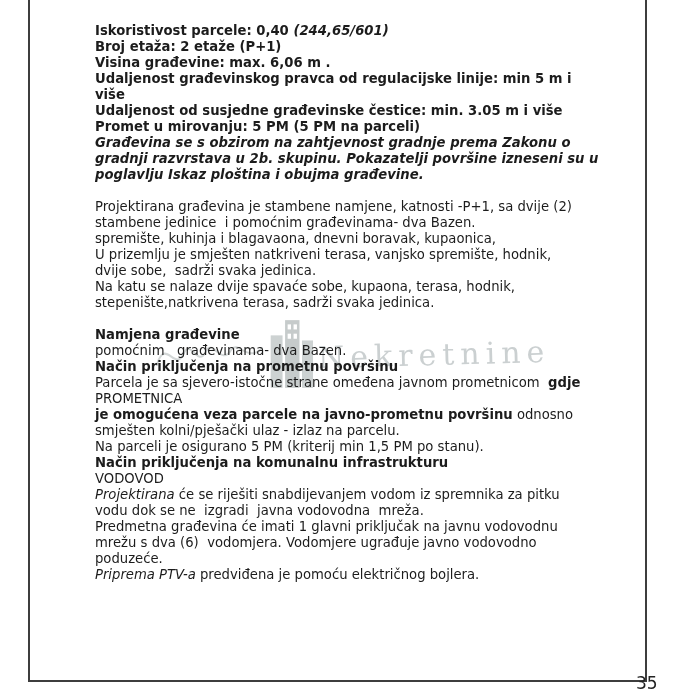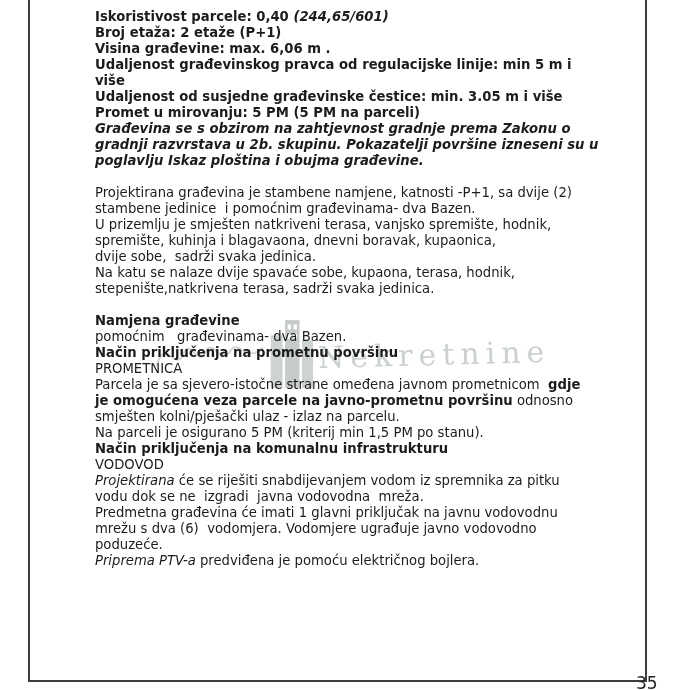--- a/index.html
+++ b/index.html
@@ -39,21 +39,21 @@
     letter-spacing: 6px;
     color: #cbd0d1;
     transform: rotate(-1.5deg);
     white-space: nowrap;
   }
 
   
   .doc-body {
     position: absolute;
     left: 95px;
-    top: 9px;
+    top: 23px;
     width: 560px;
     z-index: 2;
     color: #1c1c1c;
     font-size: 13.2px;
     line-height: 16px;
   }
   .line  { white-space: pre; height: 16px; }
   .s-r   { font-weight: normal; font-style: normal; }
   .s-b   { font-weight: bold;   font-style: normal; }
   .s-i   { font-weight: normal; font-style: italic; }
@@ -99,31 +99,31 @@
     <div class="line"><span class="s-b">Udaljenost građevinskog pravca od regulacijske linije: min 5 m i</span></div>
     <div class="line"><span class="s-b">više</span></div>
     <div class="line"><span class="s-b">Udaljenost od susjedne građevinske čestice: min. 3.05 m i više</span></div>
     <div class="line"><span class="s-b">Promet u mirovanju: 5 PM (5 PM na parceli)</span></div>
     <div class="line"><span class="s-bi">Građevina se s obzirom na zahtjevnost gradnje prema Zakonu o</span></div>
     <div class="line"><span class="s-bi">gradnji razvrstava u 2b. skupinu. Pokazatelji površine izneseni su u</span></div>
     <div class="line"><span class="s-bi">poglavlju Iskaz ploština i obujma građevine.</span></div>
     <div class="line">&nbsp;</div>
     <div class="line"><span class="s-r">Projektirana građevina je stambene namjene, katnosti -P+1, sa dvije (2)</span></div>
     <div class="line"><span class="s-r">stambene jedinice  i pomoćnim građevinama- dva Bazen.</span></div>
+    <div class="line"><span class="s-r">spremište, kuhinja i blagavaona, dnevni boravak, kupaonica,</span></div>
     <div class="line"><span class="s-r">U prizemlju je smješten natkriveni terasa, vanjsko spremište, hodnik,</span></div>
-    <div class="line"><span class="s-r">spremište, kuhinja i blagavaona, dnevni boravak, kupaonica,</span></div>
     <div class="line"><span class="s-r">dvije sobe,  sadrži svaka jedinica.</span></div>
     <div class="line"><span class="s-r">Na katu se nalaze dvije spavaće sobe, kupaona, terasa, hodnik,</span></div>
     <div class="line"><span class="s-r">stepenište,natkrivena terasa, sadrži svaka jedinica.</span></div>
     <div class="line">&nbsp;</div>
     <div class="line"><span class="s-b">Namjena građevine</span></div>
     <div class="line"><span class="s-r">pomoćnim   građevinama- dva Bazen.</span></div>
     <div class="line"><span class="s-b">Način priključenja na prometnu površinu</span></div>
+    <div class="line"><span class="s-r">Parcela je sa sjevero-istočne strane omeđena javnom prometnicom  </span><span class="s-b">gdje</span></div>
     <div class="line"><span class="s-r">PROMETNICA</span></div>
-    <div class="line"><span class="s-r">Parcela je sa sjevero-istočne strane omeđena javnom prometnicom  </span><span class="s-b">gdje</span></div>
     <div class="line"><span class="s-b">je omogućena veza parcele na javno-prometnu površinu</span><span class="s-r"> odnosno</span></div>
     <div class="line"><span class="s-r">smješten kolni/pješački ulaz - izlaz na parcelu.</span></div>
     <div class="line"><span class="s-r">Na parceli je osigurano 5 PM (kriterij min 1,5 PM po stanu).</span></div>
     <div class="line"><span class="s-b">Način priključenja na komunalnu infrastrukturu</span></div>
     <div class="line"><span class="s-r">VODOVOD</span></div>
     <div class="line"><span class="s-i">Projektirana</span><span class="s-r"> će se riješiti snabdijevanjem vodom iz spremnika za pitku</span></div>
     <div class="line"><span class="s-r">vodu dok se ne  izgradi  javna vodovodna  mreža.</span></div>
     <div class="line"><span class="s-r">Predmetna građevina će imati 1 glavni priključak na javnu vodovodnu</span></div>
     <div class="line"><span class="s-r">mrežu s dva (6)  vodomjera. Vodomjere ugrađuje javno vodovodno</span></div>
     <div class="line"><span class="s-r">poduzeće.</span></div>

